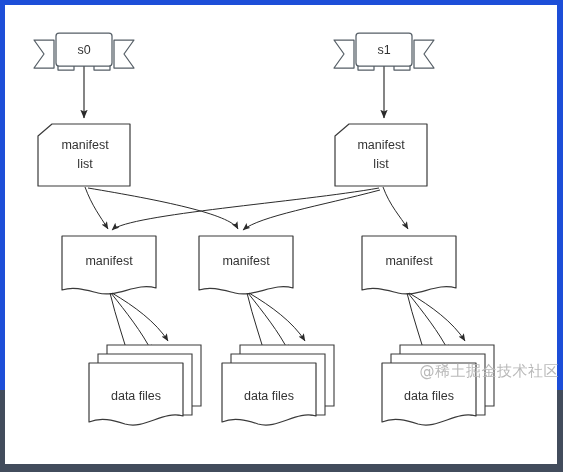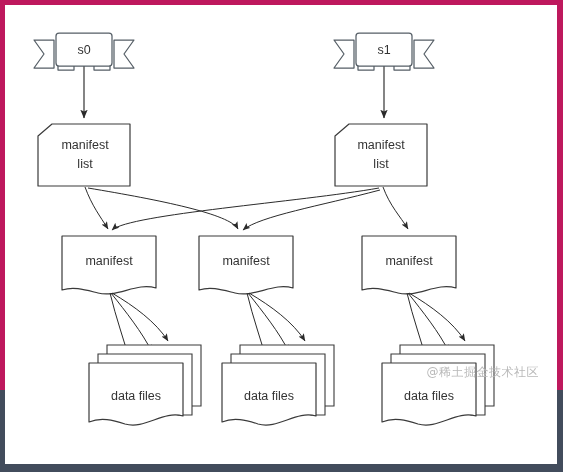--- a/index.html
+++ b/index.html
@@ -11,21 +11,21 @@
     width: 563px;
     height: 472px;
     font-family: "Liberation Sans", sans-serif;
     overflow: hidden;
   }
   #frame {
     position: relative;
     width: 563px;
     height: 390px;
     box-sizing: border-box;
-    background: #be185d;
+    background: #1d4ed8;
     text-decoration: underline;
   }
   #canvas {
     position: absolute;
     left: 5px;
     top: 5px;
     width: 552px;
     height: 459px;
     background: #ffffff;
     overflow: hidden;
@@ -67,24 +67,24 @@
     stroke: #2b2b2b;
     stroke-width: 1.15;
   }
   .edge-thin {
     fill: none;
     stroke: #2b2b2b;
     stroke-width: 1;
   }
   .watermark {
     position: absolute;
-    right: 24px;
+    right: 4px;
     bottom: 9px;
     font-family: "DejaVu Sans", sans-serif;
-    font-size: 12px;
+    font-size: 15px;
     color: #b9b9b9;
     letter-spacing: 0.5px;
     white-space: nowrap;
     user-select: none;
   }
 </style>
 </head>
 <body>
 
 <div id="frame">

